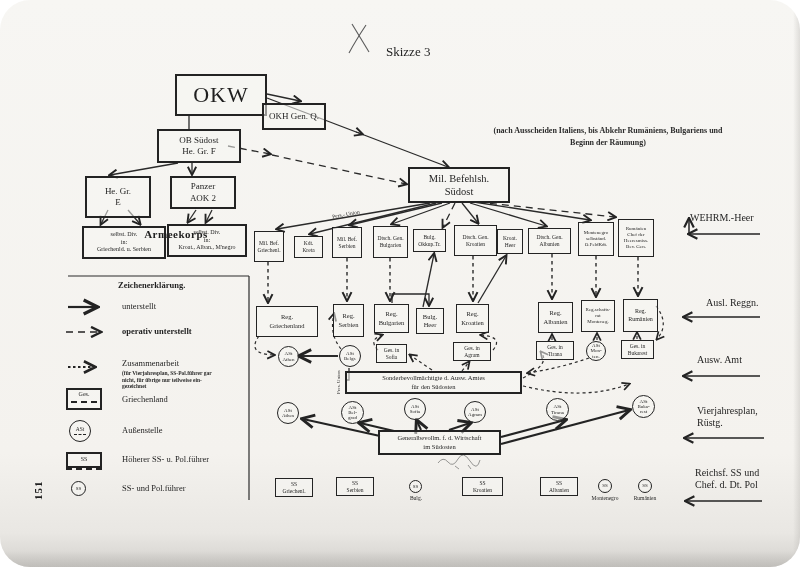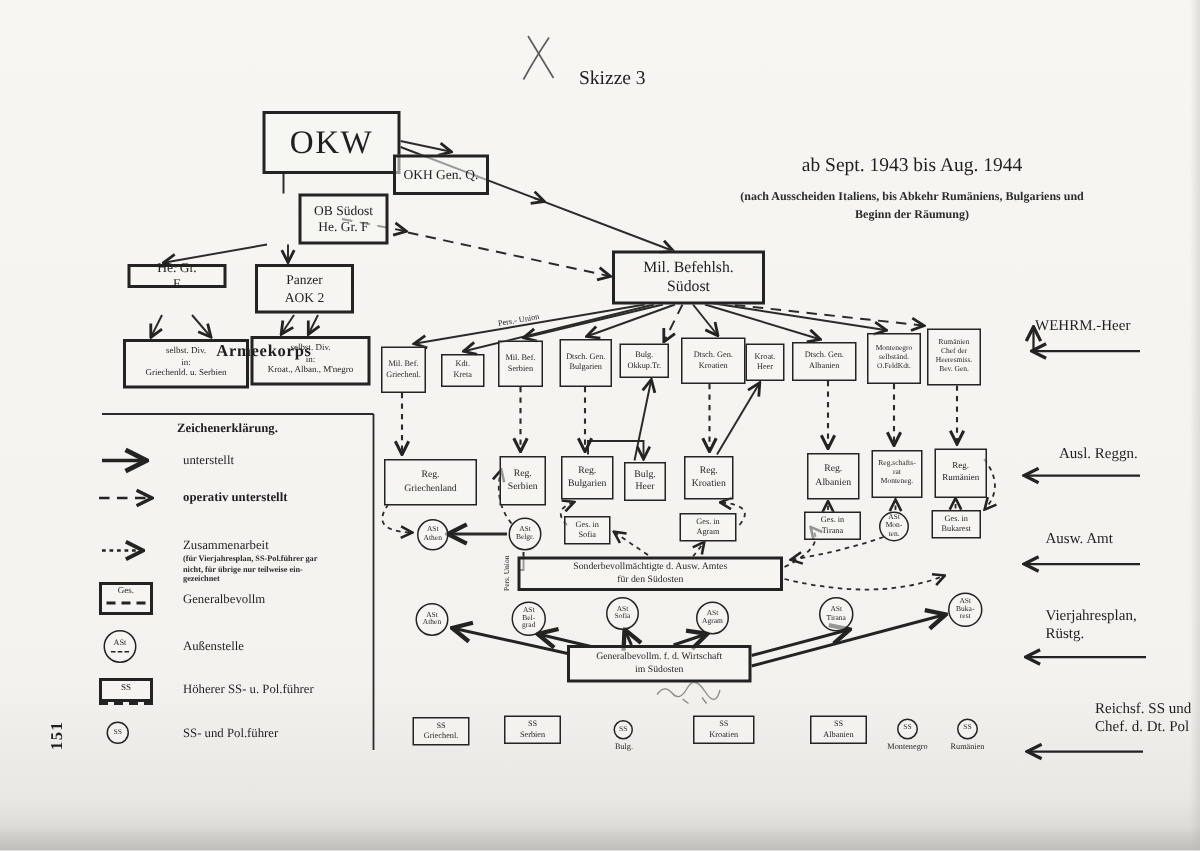--- a/index.html
+++ b/index.html
@@ -1,18 +1,18 @@
 <!DOCTYPE html>
 <html><head>
 <meta charset="utf-8">
 <style>
   html,body{margin:0;padding:0;}
   .stage{position:relative;width:800px;height:567px;overflow:hidden;
     background:linear-gradient(180deg,#f7f6f3 0%,#f4f2ee 80%,#e9e7e3 94%,#d3d1cd 100%);
-    font-family:"Liberation Serif","DejaVu Serif",serif;color:#1f1f1f;}
+    font-family:"Liberation Serif","DejaVu Serif",serif;color:#1f1f1f;border-radius:30px;}
   .lines{position:absolute;left:0;top:0;width:800px;height:567px;}
   .box{position:absolute;border:1.4px solid #232323;display:flex;align-items:center;justify-content:center;
     text-align:center;white-space:pre-line;line-height:1.25;background:rgba(246,245,242,0.55);box-sizing:border-box;}
   .thick{border-width:2.4px;}
   .med{border-width:2px;}
   .circle{border-radius:50%;line-height:1.05;}
   .lbl{position:absolute;white-space:pre-line;line-height:1.2;}
   .f5{font-size:5px;}.f55{font-size:5.5px;}.f6{font-size:6px;}.f65{font-size:6.5px;}.f8{font-size:8px;}.f85{font-size:8.5px;}.f9{font-size:9px;}
   .f10{font-size:10px;}.f105{font-size:10.5px;}.f11{font-size:11px;}.f13{font-size:13px;}
   .title{font-weight:bold;font-size:21px;letter-spacing:0.3px;}
@@ -123,30 +123,29 @@
       <path d="M352,24 L369,52"></path>
       <path d="M366,25 Q356,40 349,53"></path>
     </g>
     <g stroke="#8a8a88" stroke-width="0.9" fill="none">
       <path d="M438,463 q5,-7 10,-1 t10,-3 t12,2 t10,-1"></path>
       <path d="M455,466 l4,3 M468,465 l3,4"></path>
     </g>
   </svg>
 
   <div class="lbl f13" style="left:386px;top:44px;">Skizze 3</div>
-  <div class="lbl f13" style="left:428px;top:102px;width:360px;text-align:center;">ab Sept. 1943 bis Aug. 1944</div>
   <div class="lbl f8 note" style="left:420px;top:138px;width:376px;text-align:center;font-weight:bold;">Beginn der Räumung)</div>
   <div class="lbl f8 note" style="left:420px;top:126px;width:376px;text-align:center;font-weight:bold;">(nach Ausscheiden Italiens, bis Abkehr Rumäniens, Bulgariens und</div>
   <div class="lbl f11 vert" style="left:32px;top:500px;font-weight:bold;letter-spacing:1px;">151</div>
 
   <div class="box thick okwtxt" style="left:175px;top:74px;width:92px;height:42px;">OKW</div>
   <div class="box med f9" style="left:262px;top:103px;width:64px;height:27px;">OKH Gen. Q.</div>
-  <div class="box med f9" style="left:157px;top:129px;width:60px;height:34px;margin-left:42px;">OB Südost
+  <div class="box med f9" style="left:157px;top:129px;width:84px;height:34px;">OB Südost
 He. Gr. F</div>
-  <div class="box med f9" style="left:85px;top:176px;width:66px;height:16px;">He. Gr.
+  <div class="box med f9" style="left:85px;top:176px;width:66px;height:42px;">He. Gr.
 E</div>
   <div class="box med f9" style="left:170px;top:176px;width:66px;height:33px;">Panzer
 AOK 2</div>
   <div class="box med f6" style="left:82px;top:226px;width:84px;height:33px;">selbst. Div.
 in:
 Griechenld. u. Serbien</div>
   <div class="box med f6" style="left:167px;top:224px;width:80px;height:33px;">selbst. Div.
 in:
 Kroat., Alban., M'negro</div>
   <div class="lbl f11" style="left:128px;top:228px;width:96px;text-align:center;font-weight:bold;letter-spacing:0.5px;">Armeekorps</div>
@@ -246,36 +245,36 @@
   <div class="box circle f5" style="left:598px;top:479px;width:14px;height:14px;">SS</div>
   <div class="lbl f55" style="left:582px;top:495px;width:46px;text-align:center;">Montenegro</div>
   <div class="box circle f5" style="left:638px;top:479px;width:14px;height:14px;">SS</div>
   <div class="lbl f55" style="left:622px;top:495px;width:46px;text-align:center;">Rumänien</div>
 
   <div class="lbl f10" style="left:690px;top:212px;">WEHRM.-Heer</div>
   <div class="lbl f10" style="left:694px;top:297px;margin-left:12px;">Ausl. Reggn.</div>
   <div class="lbl f10" style="left:697px;top:354px;">Ausw. Amt</div>
   <div class="lbl f10" style="left:697px;top:405px;">Vierjahresplan,
 Rüstg.</div>
-  <div class="lbl f10" style="left:695px;top:467px;margin-left:35px;">Reichsf. SS und
+  <div class="lbl f10" style="left:695px;top:467px;">Reichsf. SS und
 Chef. d. Dt. Pol</div>
 
   <div class="lbl f85" style="left:118px;top:280px;font-weight:bold;">Zeichenerklärung.</div>
   <div class="lbl f85" style="left:122px;top:301px;">unterstellt</div>
   <div class="lbl f85" style="left:122px;top:326px;font-weight:bold;">operativ unterstellt</div>
   <div class="lbl f85" style="left:122px;top:358px;">Zusammenarbeit</div>
   <div class="lbl f55 note" style="left:122px;top:370px;width:126px;font-weight:bold;">(für Vierjahresplan, SS-Pol.führer gar
 nicht, für übrige nur teilweise ein-
 gezeichnet</div>
 
   <div class="box med f6" style="left:66px;top:388px;width:36px;height:22px;flex-direction:column;justify-content:flex-start;padding-top:1px;">
     <span>Ges.</span>
     <span class="dashrow" style="position:static;width:26px;margin-top:2px;"></span>
   </div>
-  <div class="lbl f85" style="left:122px;top:394px;">Generalbevollm</div>
+  <div class="lbl f85" style="left:122px;top:394px;">Griechenland</div>
 
   <div class="box circle f55" style="left:69px;top:420px;width:22px;height:22px;flex-direction:column;">
     <span>ASt</span>
     <span class="dashrow" style="position:static;width:12px;margin-top:1px;border-bottom-width:1.5px;"></span>
   </div>
   <div class="lbl f85" style="left:122px;top:425px;">Außenstelle</div>
 
   <div class="box med f6" style="left:66px;top:452px;width:36px;height:16px;">SS</div>
   <div class="dashrow" style="left:66px;top:468px;width:36px;"></div>
   <div class="lbl f85" style="left:122px;top:454px;">Höherer SS- u. Pol.führer</div>

